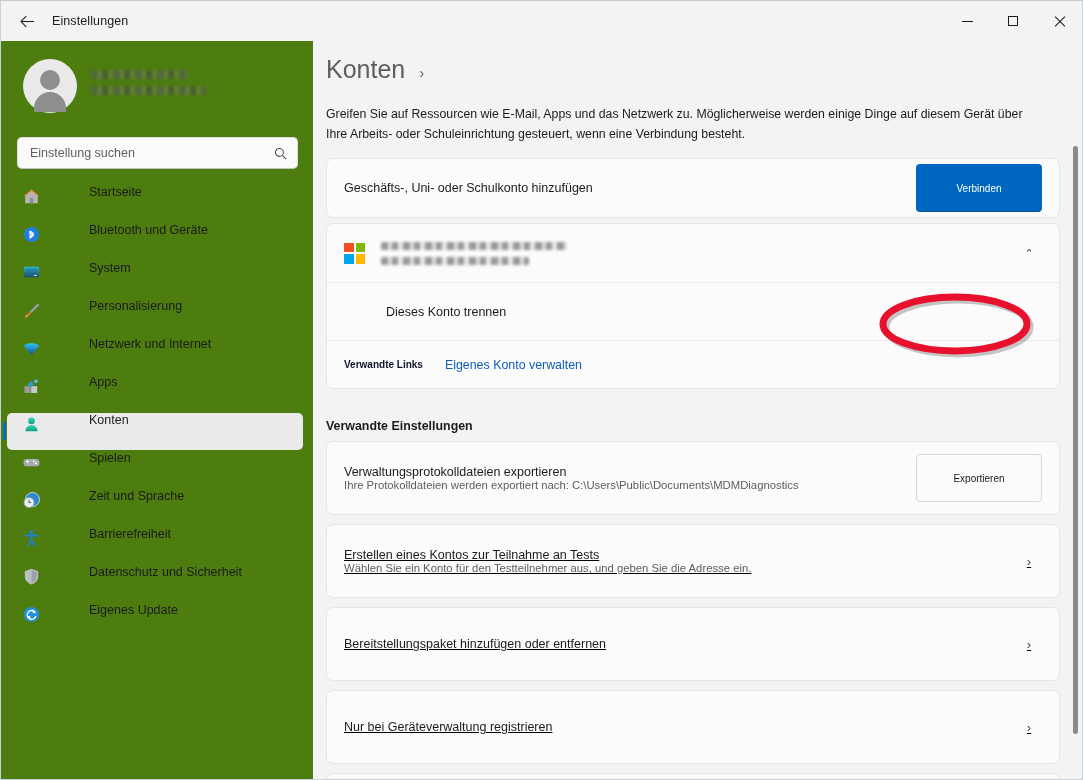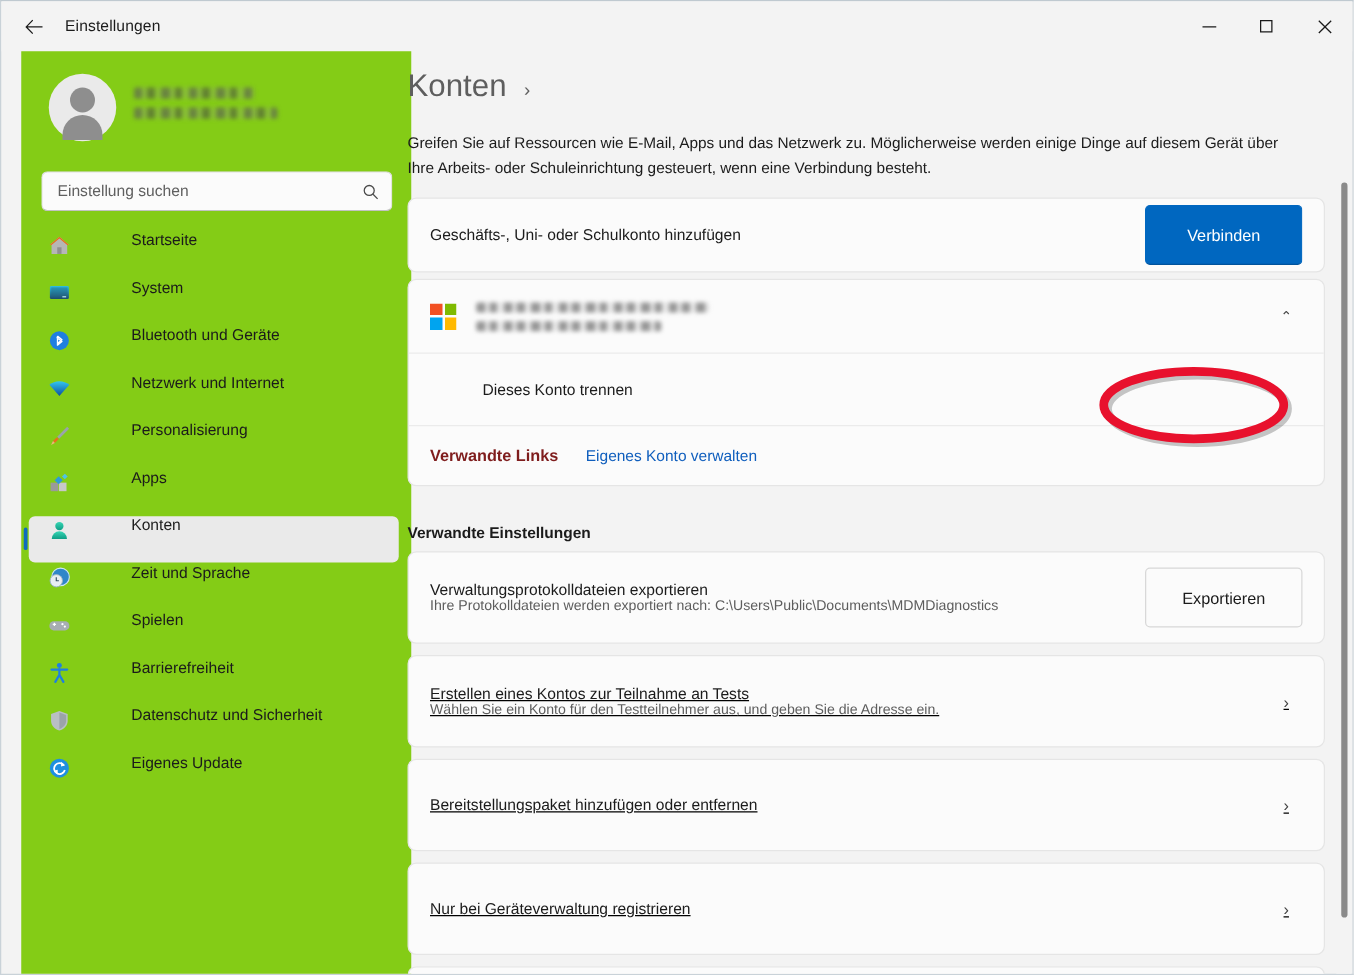--- a/index.html
+++ b/index.html
@@ -49,23 +49,23 @@
   .wc .glyph-close { position:relative; width:11px; height:11px; }
   .wc .glyph-close::before, .wc .glyph-close::after {
     content:""; position:absolute; left:-1px; top:5px;
     width:14px; height:1px; background:#1a1a1a;
   }
   .wc .glyph-close::before { transform: rotate(45deg); }
   .wc .glyph-close::after  { transform: rotate(-45deg); }
 
   
   .sidebar {
-    position: absolute; top: 40px; left: 16px;
+    position: absolute; top: 40px; left: 0;
     width: 312px; height: 740px;
-    background: #84cc16;
+    background: #4d7c0f;
   }
   .profile {
     display: flex; align-items: center;
     margin: 18px 0 0 22px;
   }
   .avatar {
     width: 54px; height: 54px; border-radius: 50%;
     background: #eaeaea;
     position: relative; flex: none;
   }
@@ -165,21 +165,21 @@
   }
   .row-sep { border-top: 1px solid #ebebeb; }
   .row-main { flex: 1; min-width: 0; }
   .row-title { font-size: 12.5px; color: #1b1b1b; }
   .row-sub { font-size: 11.3px; color: #5d5d5d; margin-top: 0; }
 
   .btn {
     height: 48px; min-width: 126px;
     border-radius: 4px; border: 1px solid #d8d8d8;
     background: #fbfbfb; color: #1b1b1b;
-    font-family: inherit; font-size: 13px;
+    font-family: inherit; font-size: 10px;
     cursor: pointer;
     display:flex; align-items:center; justify-content:center;
   }
   .btn-accent {
     background: #0067c0; border-color: #0067c0; color: #fff;
     border-bottom-color: #00539c;
   }
 
   .chev-right, .chev-up {
     width: 26px; flex: none; text-align: center;
@@ -195,21 +195,21 @@
   .mslogo i { display:block; }
   .mslogo i:nth-child(1){ background:#f25022; }
   .mslogo i:nth-child(2){ background:#7fba00; }
   .mslogo i:nth-child(3){ background:#00a4ef; }
   .mslogo i:nth-child(4){ background:#ffb900; }
 
   .blur-row { flex: 1; }
   .blur-row .blur-line.r1 { width: 186px; height: 8px; }
   .blur-row .blur-line.r2 { width: 148px; height: 8px; margin-bottom: 0; }
 
-  .related-links-label { font-size: 13px; font-weight: 700; color: #7f1d1d; }
+  .related-links-label { font-size: 10px; font-weight: 700; color: #0f172a; }
   .link {
     font-size: 12.4px; color: #0f5ebd; margin-left: 22px;
     cursor: pointer; text-decoration: none; text-align: right;
   }
 
   .section-head {
     margin: 30px 16px 8px 13px;
     font-size: 12.4px; font-weight: 700; color: #1b1b1b;
   }
   .card.tall .row { min-height: 72px; }
@@ -290,20 +290,30 @@
 
       <div class="navitem">
         <span class="navicon">
           <svg width="19" height="19" viewBox="0 0 20 20">
             <path d="M10 2.5 L18.2 9.4 L16.6 9.4 L16.6 17 L3.4 17 L3.4 9.4 L1.8 9.4 Z" fill="#b6b6b6"></path>
             <path d="M10 2.5 L18.2 9.4 L16.6 9.4 L10 4 L3.4 9.4 L1.8 9.4 Z" fill="#e8711a"></path>
             <rect x="8.2" y="11.4" width="3.6" height="5.6" fill="#8f8f8f"></rect>
           </svg>
         </span>
         <span class="navlabel">Startseite</span>
+      </div>
+
+      <div class="navitem">
+        <span class="navicon">
+          <svg width="19" height="19" viewBox="0 0 20 20">
+            <circle cx="10" cy="10" r="8" fill="#1f7fe0"></circle>
+            <path d="M8.4 6.2 L12.2 9.2 L8.4 12.4 M8.4 6.2 L8.4 13.8 L12.2 10.8 L7.6 7.4" fill="none" stroke="#fff" stroke-width="1.1" stroke-linejoin="round"></path>
+          </svg>
+        </span>
+        <span class="navlabel">Bluetooth und Geräte</span>
       </div>
 
       <div class="navitem">
         <span class="navicon">
           <svg width="19" height="19" viewBox="0 0 20 20">
             <defs>
                 <linearGradient id="gmon" x1="0" y1="0" x2="0" y2="1">
               <stop offset="0" stop-color="#2bbfe0"></stop>
                   <stop offset="1" stop-color="#1d4a6b"></stop>
             </linearGradient>
@@ -312,51 +322,41 @@
             <rect x="3.2" y="5.2" width="13.6" height="8" fill="#25627f" opacity=".35"></rect>
             <rect x="12.5" y="12.6" width="3.2" height="1" fill="#bfeaf5"></rect>
           </svg>
         </span>
         <span class="navlabel">System</span>
       </div>
 
       <div class="navitem">
         <span class="navicon">
           <svg width="19" height="19" viewBox="0 0 20 20">
-            <circle cx="10" cy="10" r="8" fill="#1f7fe0"></circle>
-            <path d="M8.4 6.2 L12.2 9.2 L8.4 12.4 M8.4 6.2 L8.4 13.8 L12.2 10.8 L7.6 7.4" fill="none" stroke="#fff" stroke-width="1.1" stroke-linejoin="round"></path>
-          </svg>
-        </span>
-        <span class="navlabel">Bluetooth und Geräte</span>
+            <path d="M16.6 2.6 L8.2 11 L9.8 12.6 L18.2 4.2 Z" fill="#9aa3ab"></path>
+            <path d="M7.9 11.3 L9.5 12.9 L6.2 16.2 L4.6 14.6 Z" fill="#e8711a"></path>
+            <path d="M4.6 14.6 L3 17.8 L6.2 16.2 Z" fill="#f0b27a"></path>
+          </svg>
+        </span>
+        <span class="navlabel">Personalisierung</span>
       </div>
 
       <div class="navitem">
         <span class="navicon">
           <svg width="19" height="19" viewBox="0 0 20 20">
             <defs>
                 <linearGradient id="gwifi" x1="0" y1="0" x2="0" y2="1">
               <stop offset="0" stop-color="#33c6f0"></stop>
                   <stop offset="1" stop-color="#0b4f9e"></stop>
             </linearGradient>
               </defs>
             <path d="M1.6 7.2 A13 13 0 0 1 18.4 7.2 L10 16.6 Z" fill="url(#gwifi)"></path>
           </svg>
         </span>
         <span class="navlabel">Netzwerk und Internet</span>
-      </div>
-
-      <div class="navitem">
-        <span class="navicon">
-          <svg width="19" height="19" viewBox="0 0 20 20">
-            <path d="M16.6 2.6 L8.2 11 L9.8 12.6 L18.2 4.2 Z" fill="#9aa3ab"></path>
-            <path d="M7.9 11.3 L9.5 12.9 L6.2 16.2 L4.6 14.6 Z" fill="#e8711a"></path>
-            <path d="M4.6 14.6 L3 17.8 L6.2 16.2 Z" fill="#f0b27a"></path>
-          </svg>
-        </span>
-        <span class="navlabel">Personalisierung</span>
       </div>
 
       <div class="navitem">
         <span class="navicon">
           <svg width="19" height="19" viewBox="0 0 20 20">
             <rect x="2.6" y="9.6" width="6.4" height="7.2" fill="#9a9a9a"></rect>
             <rect x="9.6" y="9.6" width="6.4" height="7.2" fill="#c8c8c8"></rect>
             <path d="M6 7.6 L9.4 4.2 L12.8 7.6 L9.4 11 Z" fill="#2e9bd6"></path>
             <path d="M12.2 4.4 L14.6 2 L17 4.4 L14.6 6.8 Z" fill="#4fc3e8"></path>
           </svg>
@@ -376,39 +376,39 @@
             <circle cx="10" cy="6.2" r="3.5" fill="url(#gper)"></circle>
             <path d="M3.6 17 A6.4 6.4 0 0 1 16.4 17 Z" fill="url(#gper)"></path>
           </svg>
         </span>
         <span class="navlabel">Konten</span>
       </div>
 
       <div class="navitem">
         <span class="navicon">
           <svg width="19" height="19" viewBox="0 0 20 20">
+            <rect x="1.6" y="6.4" width="16.8" height="7.6" rx="3.6" fill="#a7adb3"></rect>
+            <path d="M4.4 9 H7.2 M5.8 7.6 V10.4" stroke="#fff" stroke-width="1.1"></path>
+            <circle cx="12.6" cy="8.8" r=".95" fill="#fff"></circle>
+            <circle cx="14.6" cy="10.8" r=".95" fill="#fff"></circle>
+          </svg>
+        </span>
+        <span class="navlabel">Spielen</span>
+      </div>
+
+      <div class="navitem">
+        <span class="navicon">
+          <svg width="19" height="19" viewBox="0 0 20 20">
             <circle cx="11" cy="9" r="7.4" fill="#2f86c9"></circle>
             <circle cx="11" cy="9" r="7.4" fill="none" stroke="#cfe6f5" stroke-width=".9"></circle>
             <circle cx="7.4" cy="12.2" r="5.2" fill="#e8eef2" stroke="#9bb4c4" stroke-width=".8"></circle>
             <path d="M7.4 9.2 V12.2 H9.6" fill="none" stroke="#3b5568" stroke-width="1"></path>
           </svg>
         </span>
         <span class="navlabel">Zeit und Sprache</span>
-      </div>
-
-      <div class="navitem">
-        <span class="navicon">
-          <svg width="19" height="19" viewBox="0 0 20 20">
-            <rect x="1.6" y="6.4" width="16.8" height="7.6" rx="3.6" fill="#a7adb3"></rect>
-            <path d="M4.4 9 H7.2 M5.8 7.6 V10.4" stroke="#fff" stroke-width="1.1"></path>
-            <circle cx="12.6" cy="8.8" r=".95" fill="#fff"></circle>
-            <circle cx="14.6" cy="10.8" r=".95" fill="#fff"></circle>
-          </svg>
-        </span>
-        <span class="navlabel">Spielen</span>
       </div>
 
       <div class="navitem">
         <span class="navicon">
           <svg width="19" height="19" viewBox="0 0 20 20">
             <circle cx="10" cy="3.6" r="2.1" fill="#1f7fe0"></circle>
             <path d="M3.4 7 H16.6" stroke="#1f7fe0" stroke-width="1.9" stroke-linecap="round"></path>
             <path d="M10 6.6 V11.4 L6.6 17.4 M10 11.4 L13.4 17.4" stroke="#1f7fe0" stroke-width="1.9" stroke-linecap="round" fill="none"></path>
           </svg>
         </span>

